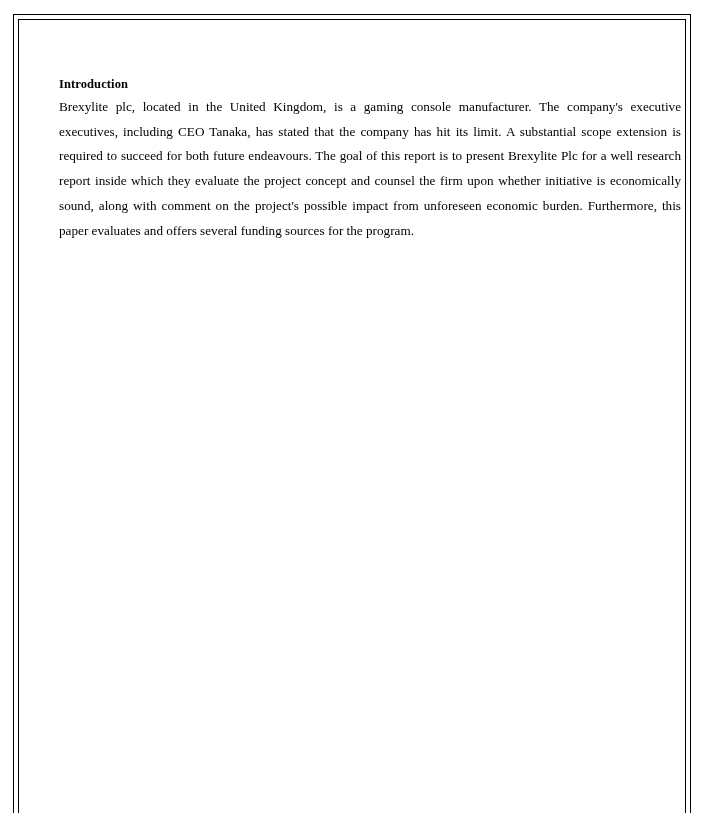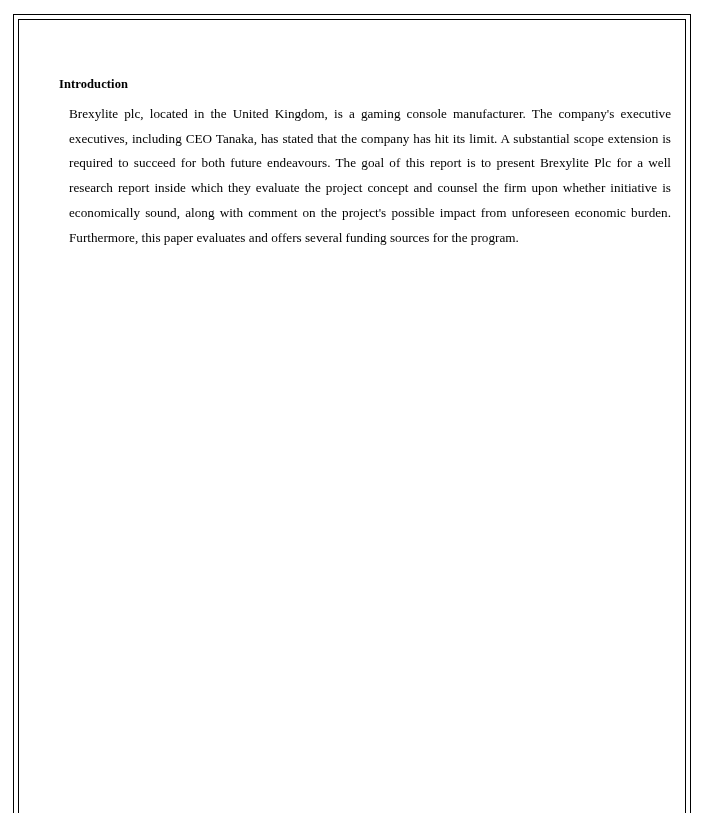--- a/index.html
+++ b/index.html
@@ -60,21 +60,21 @@
     letter-spacing: 0.1px;
     text-align: left;
   }
 
   .doc-paragraph {
     font-family: "Liberation Serif", "DejaVu Serif", serif;
     font-size: 13.2px;
     line-height: 24.7px;
     text-align: justify;
     text-justify: inter-word;
-    margin: 10px;
+    margin: 0;
     hyphens: none;
     -webkit-hyphens: none;
   }
 </style>
 </head>
 <body>
 
 <div class="page">
   <div class="page-inner">
 

